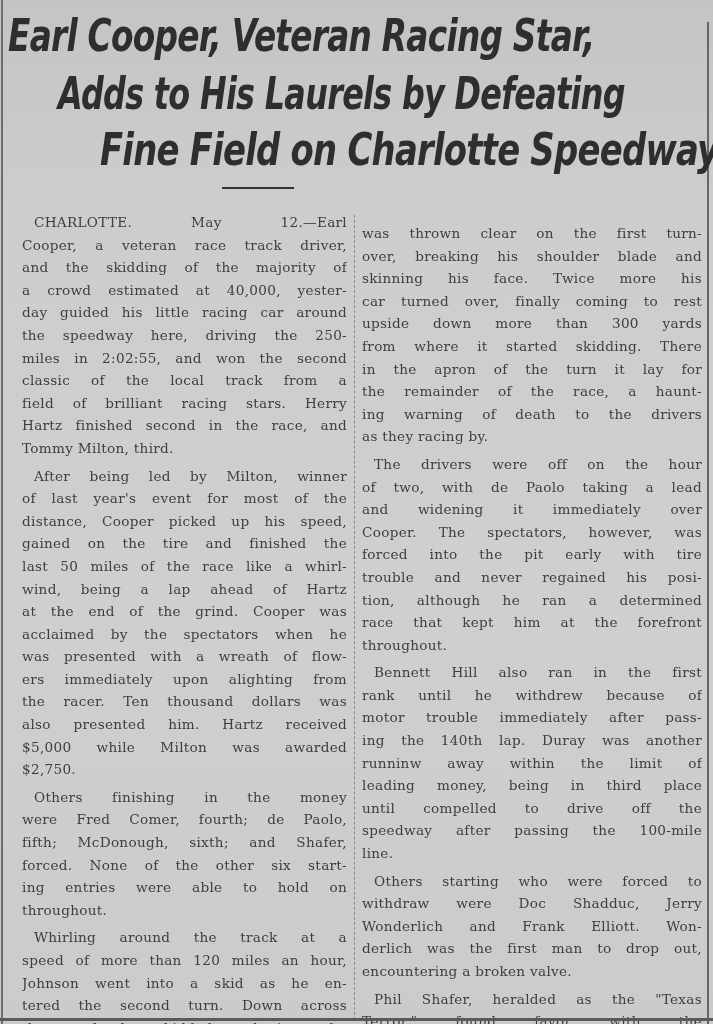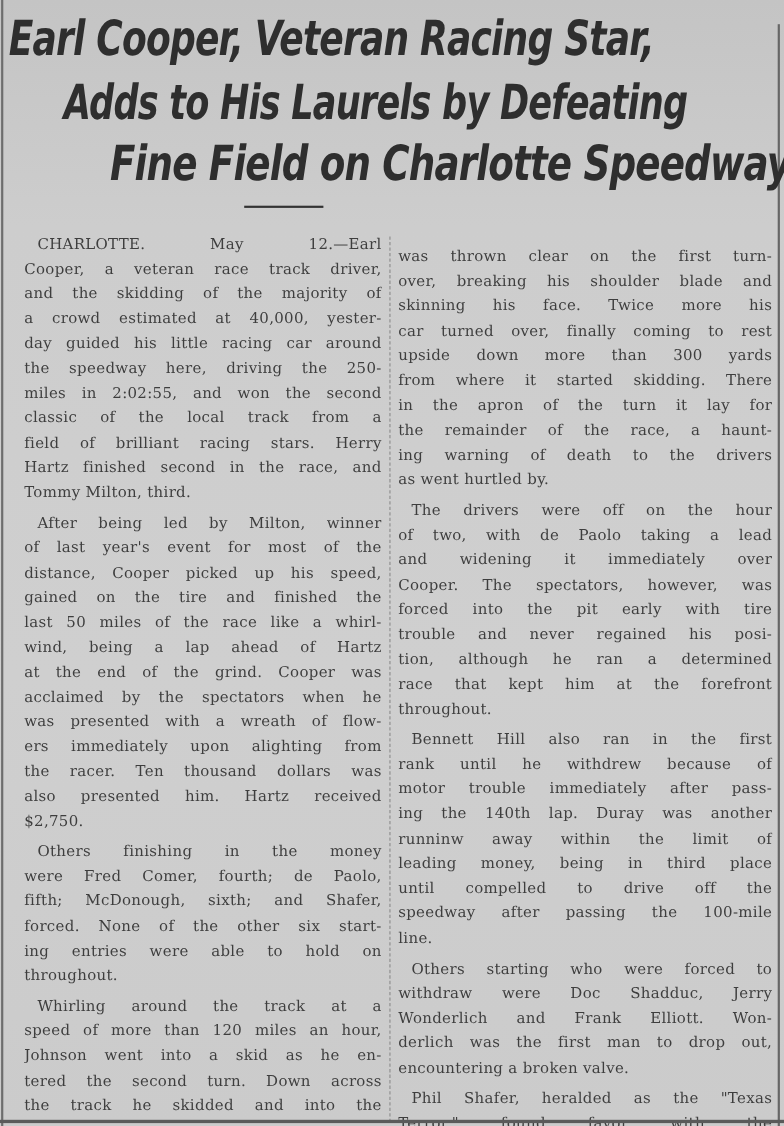--- a/index.html
+++ b/index.html
@@ -95,20 +95,21 @@
     <span class="line">distance, Cooper picked up his speed,</span>
     <span class="line">gained on the tire and finished the</span>
     <span class="line">last 50 miles of the race like a whirl-</span>
     <span class="line">wind, being a lap ahead of Hartz</span>
     <span class="line">at the end of the grind. Cooper was</span>
     <span class="line">acclaimed by the spectators when he</span>
     <span class="line">was presented with a wreath of flow-</span>
     <span class="line">ers immediately upon alighting from</span>
     <span class="line">the racer.  Ten thousand dollars was</span>
     <span class="line">also presented him.  Hartz received</span>
+    <span class="line">$5,000  while  Milton  was  awarded</span>
     <span class="line last">$2,750.</span>
   </div>
   <div class="para">
     <span class="line ind">Others finishing in the money</span>
     <span class="line">were Fred Comer, fourth; de Paolo,</span>
     <span class="line">fifth; McDonough, sixth; and Shafer,</span>
     <span class="line">forced. None of the other six start-</span>
     <span class="line">ing entries were able to hold on</span>
     <span class="line last">throughout.</span>
   </div>
@@ -126,21 +127,21 @@
   <div class="para">
     <span class="line">was thrown clear on the first turn-</span>
     <span class="line">over, breaking his shoulder blade and</span>
     <span class="line">skinning his face.  Twice more his</span>
     <span class="line">car turned over, finally coming to rest</span>
     <span class="line">upside down more than 300 yards</span>
     <span class="line">from where it started skidding. There</span>
     <span class="line">in the apron of the turn it lay for</span>
     <span class="line">the remainder of the race, a haunt-</span>
     <span class="line">ing warning of death to the drivers</span>
-    <span class="line last">as went hurtled by.</span>
+    <span class="line last">as they racing by.</span>
   </div>
   <div class="para">
     <span class="line ind">The drivers were off on the hour</span>
     <span class="line">of two, with de Paolo taking a lead</span>
     <span class="line">and widening it immediately over</span>
     <span class="line">Cooper.  The spectators, however, was</span>
     <span class="line">forced into the pit early with tire</span>
     <span class="line">trouble and never regained his posi-</span>
     <span class="line">tion, although he ran a determined</span>
     <span class="line">race that kept him at the forefront</span>

